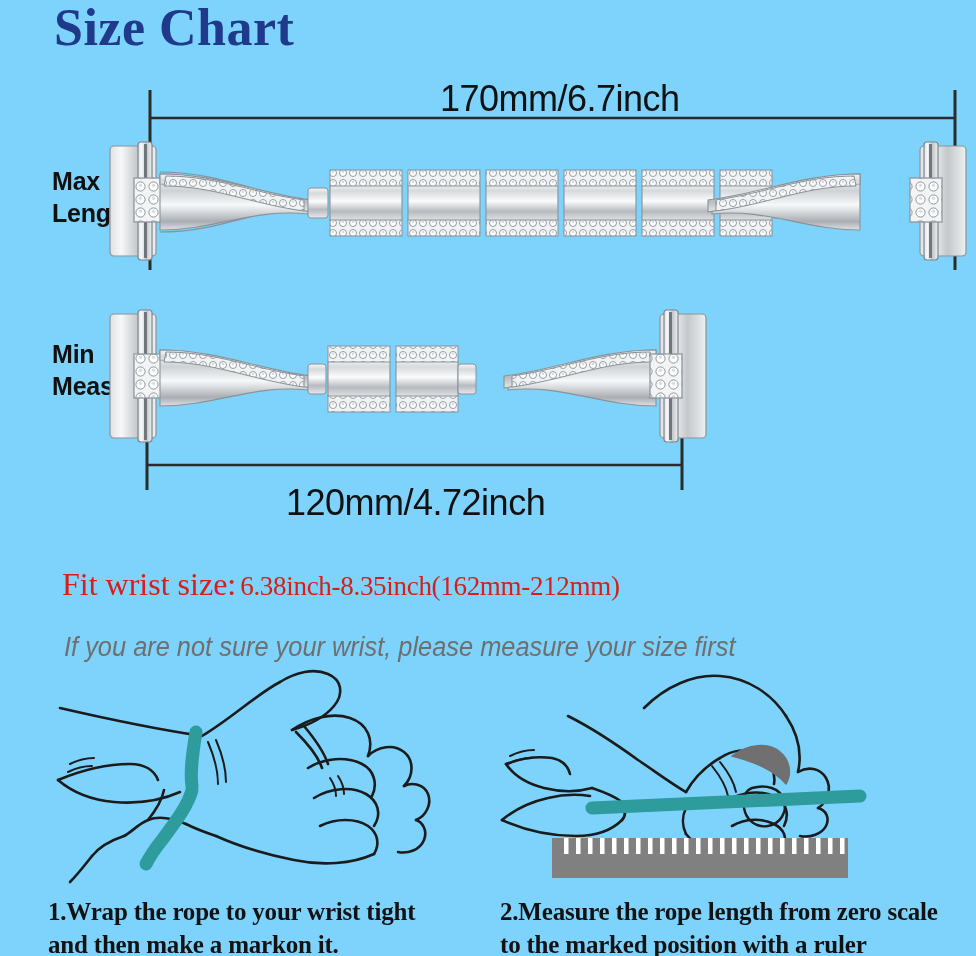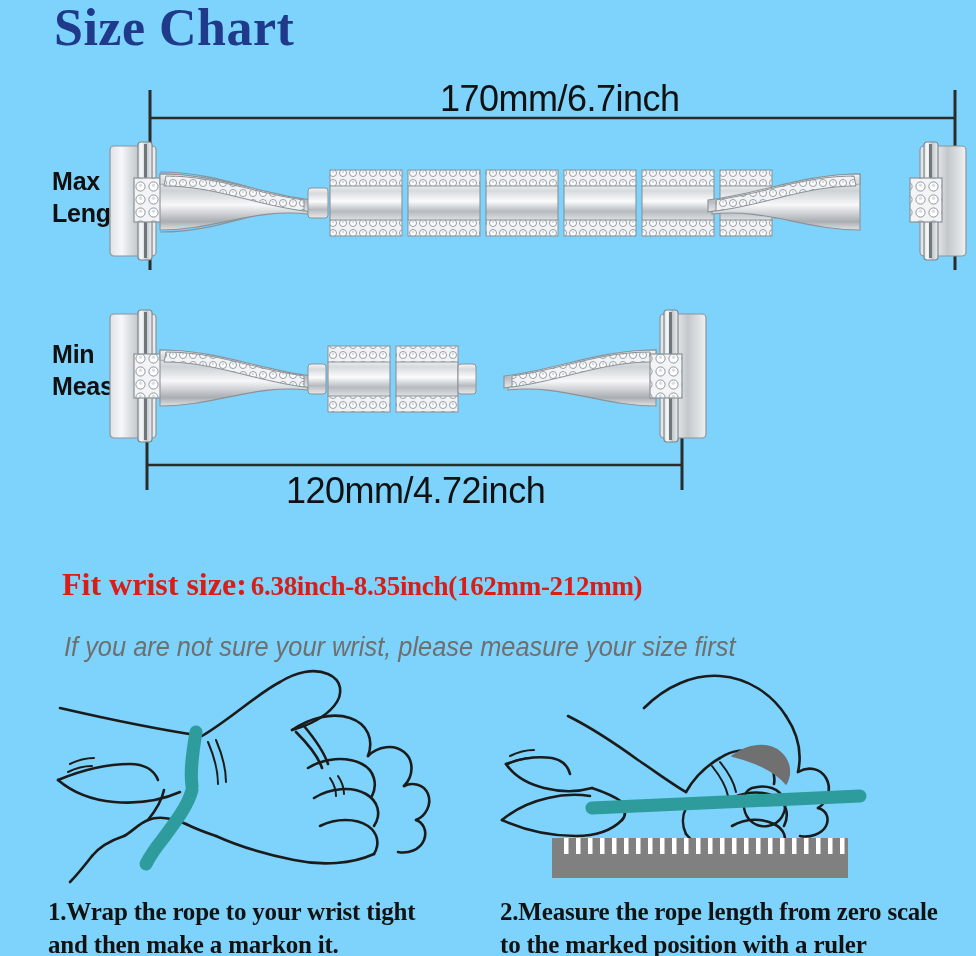--- a/index.html
+++ b/index.html
@@ -48,21 +48,21 @@
   
   .dim-text {
     position: absolute;
     font-family: "Liberation Sans", sans-serif;
     font-size: 36px;
     color: #111111;
     white-space: nowrap;
     letter-spacing: -0.5px;
   }
   #dim-text-max { left: 440px; top: 78px; }
-  #dim-text-min { left: 286px; top: 470px; }
+  #dim-text-min { left: 286px; top: 482px; }
 
   
   #dim-svg-top, #dim-svg-bottom {
     position: absolute;
     left: 0;
     top: 0;
   }
 
   
   .band-wrap { position: absolute; }
@@ -70,21 +70,21 @@
   #band-min { left: 108px; top: 300px; }
 
   
   #fit-line {
     position: absolute;
     left: 62px;
     top: 566px;
     white-space: nowrap;
     font-family: "Liberation Serif", serif;
     color: #d81e16;
-    font-weight: bold;
+    font-weight: normal;
   }
   #fit-label { font-size: 32px; letter-spacing: 0px; }
   #fit-value { font-size: 27px; letter-spacing: -0.3px; }
 
   
   #hint {
     position: absolute;
     left: 64px;
     top: 632px;
     font-family: "Liberation Sans", sans-serif;

